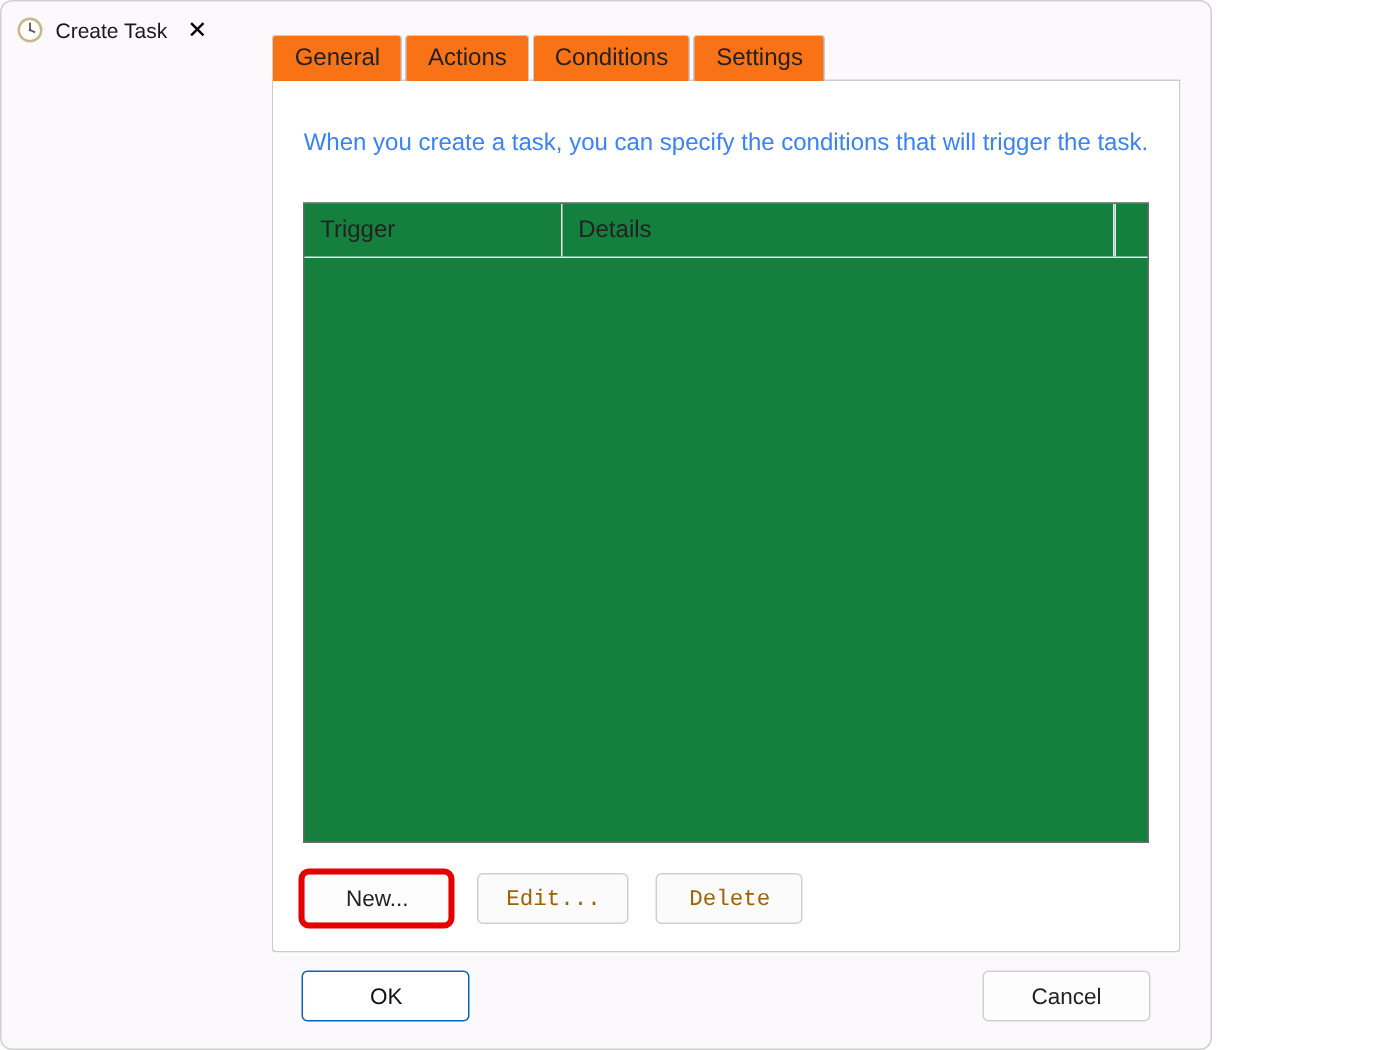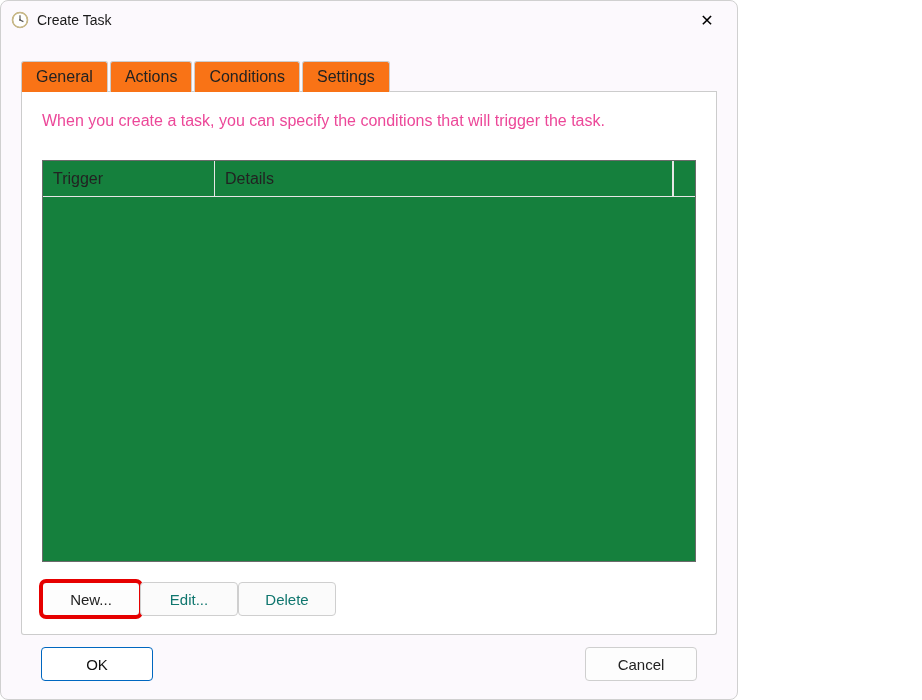--- a/index.html
+++ b/index.html
@@ -8,26 +8,26 @@
       padding: 0;
       font-family: "Segoe UI", Tahoma, sans-serif;
     }
     body {
       width: 922px;
       height: 700px;
       background: #fff;
       overflow: hidden;
     }
     .window {
-      width: 738px;
+      width: 808px;
       height: 700px;
       border: 1px solid #d0d0d0;
       border-radius: 8px;
       display: flex;
-      flex-direction: column;
+      flex-direction: row;
       background: #fcf9fd;
     }
     .title-bar {
       height: 38px;
       display: flex;
       align-items: center;
       padding: 0 10px;
     }
     .title-icon {
       width: 18px;
@@ -88,22 +88,22 @@
       border: 1px solid #ccc;
       border-top: none;
       flex: 1;
       padding: 18px 20px;
       display: flex;
       flex-direction: column;
       border-radius: 0 0 3px 3px;
     }
     .description {
       font-size: 16px;
-      color: #ec4899;
-      margin-top: 2px;
+      color: #3b82f6;
+      margin-top: 15px;
       margin-bottom: 30px;
     }
     .table-container {
       border: 1px solid #6b6b6b;
       flex: 1;
       display: flex;
       flex-direction: column;
       min-height: 360px;
       background: #15803d;
     }
@@ -122,37 +122,39 @@
     }
     .th-trigger { width: 172px; }
     .th-details { flex: 1; }
     .th-status  { width: 120px; border-right: none; }
     .th-scroll  { width: 22px; border-right: none; border-left: 1px solid #e6e6e6; }
     .table-rows {
       flex: 1;
     }
     .row-buttons {
       display: flex;
+      gap: 18px;
       margin-top: 20px;
     }
     .btn {
       min-width: 98px;
       height: 34px;
       border: 1px solid #cfcfcf;
       border-radius: 4px;
       background: #fdfdfd;
       font-size: 15px;
       padding: 0 18px;
       cursor: pointer;
       color: #222;
     }
     .btn:disabled {
-      color: #0f766e;
+      color: #a16207;
       cursor: default;
       background: #fbfbfb;
+      font-family: Liberation Mono, monospace;
     }
     .btn.highlight {
       outline: 4px solid #e60000;
       outline-offset: -1px;
     }
     .footer {
       display: flex;
       justify-content: space-between;
       gap: 14px;
       padding: 12px 20px 12px 20px;

